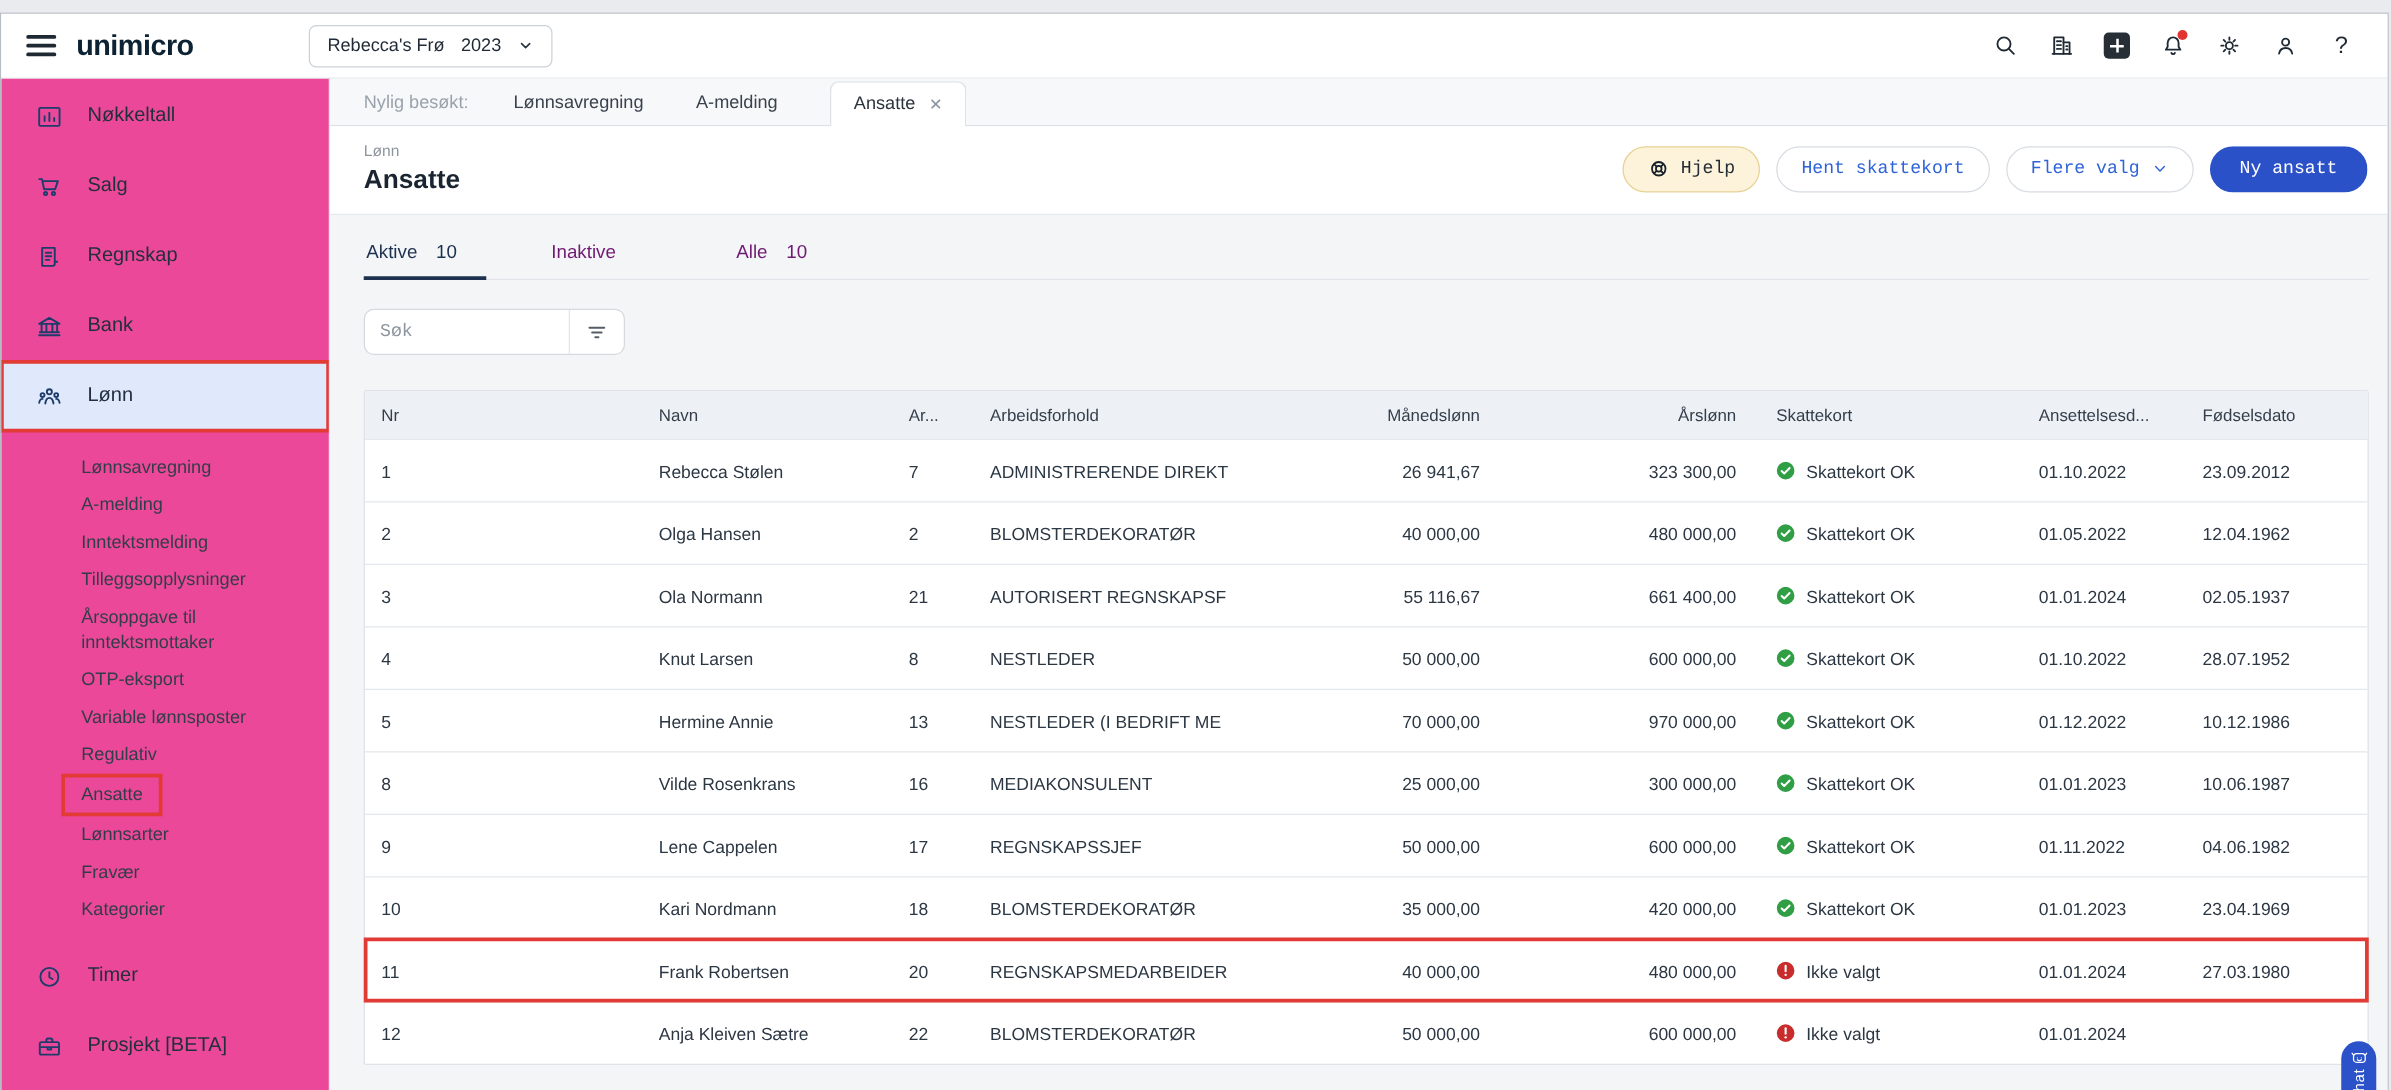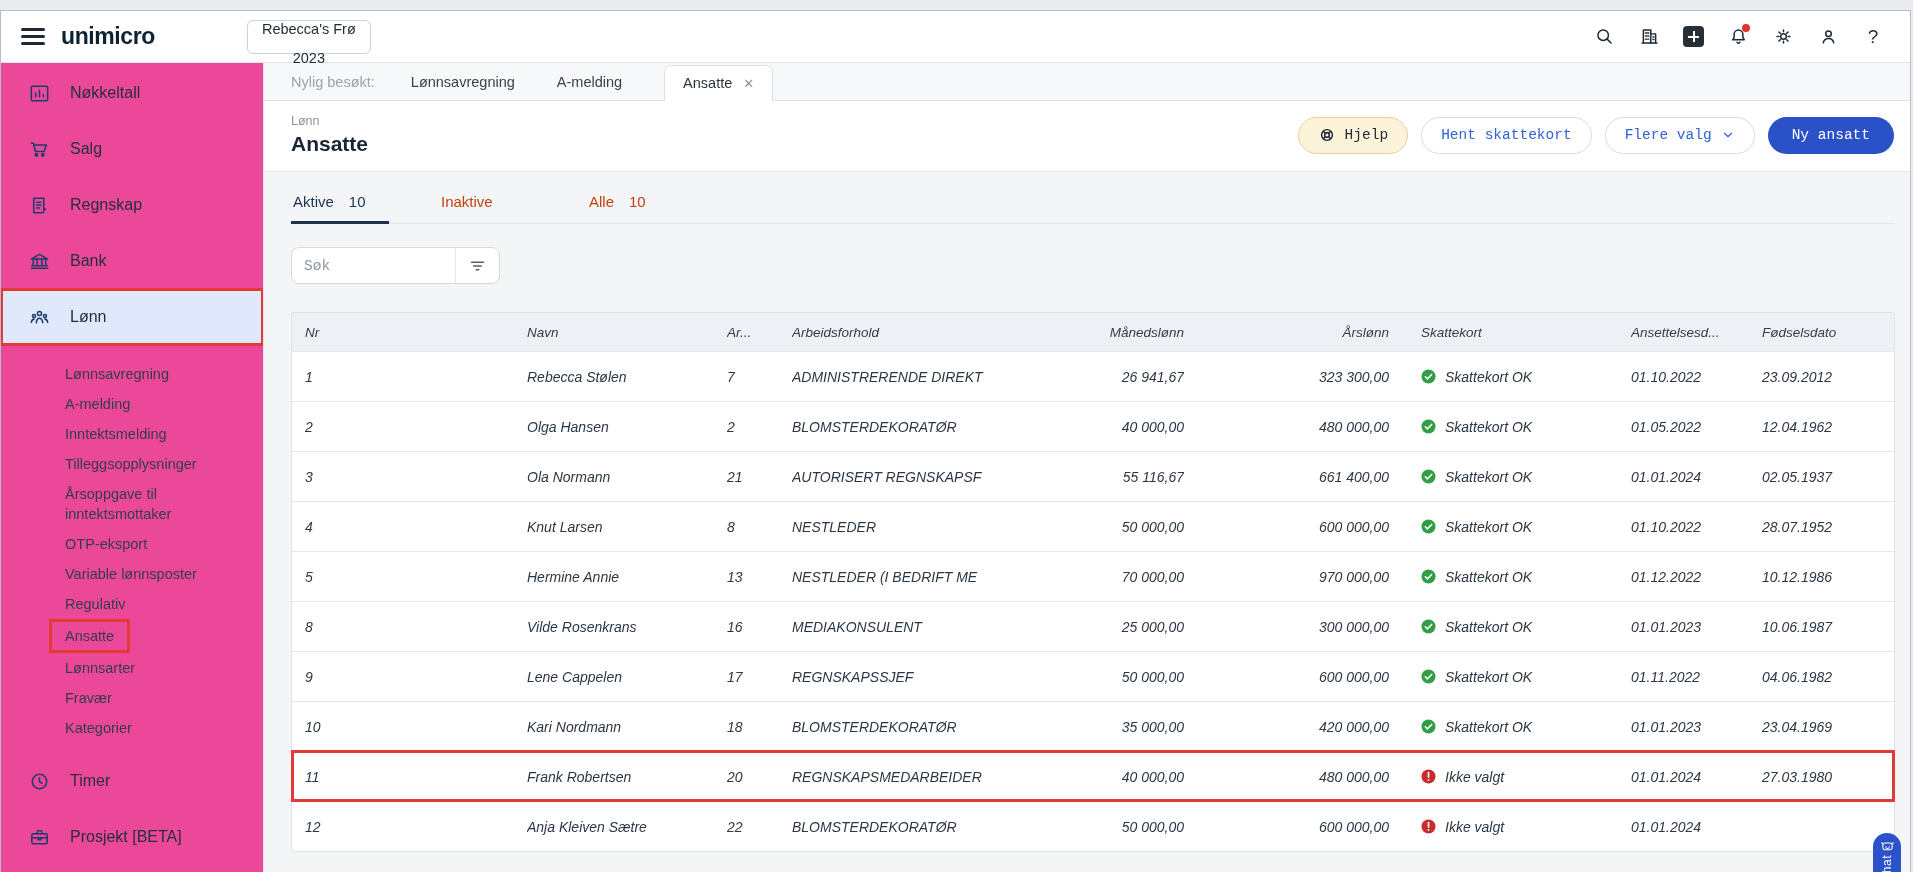--- a/index.html
+++ b/index.html
@@ -5,21 +5,21 @@
   * { box-sizing: border-box; margin: 0; padding: 0; }
   html,body { background:#e9ebee; }
   body { font-family:"Liberation Sans", sans-serif; }
   .window{ position:relative; width:1911px; height:870px; border:1px solid #b7bdc4; background:#fff; overflow:hidden;margin-top:10px; }
 
   
   .topbar{ height:52px; display:flex; align-items:center; padding:0 26px 0 20px; background:#fff; border-bottom:1px solid #e4e7ea; }
   .hamburger{ width:24px; height:17px; display:flex; flex-direction:column; justify-content:space-between; cursor:pointer; }
   .hamburger span{ display:block; height:3px; background:#1f2933; border-radius:2px; }
   .logo{ margin-left:16px; font-size:23px; font-weight:700; letter-spacing:-0.4px; color:#0d2334; }
-  .company-select{ margin-left:92px; height:34px; display:flex; align-items:center; gap:13px; padding:0 14px; border:1px solid #ccd2d9; border-radius:6px; font-size:14.5px; color:#1f2a36; cursor:pointer; background:#fff;flex-direction:column; }
+  .company-select{ margin-left:92px; height:34px; display:flex; align-items:center; gap:13px; padding:0 14px; border:1px solid #ccd2d9; border-radius:6px; font-size:14.5px; color:#1f2a36; cursor:pointer; background:#fff; }
   .topbar-icons{ margin-left:auto; display:flex; align-items:center; gap:23px; }
   .tico{ width:22px; height:22px; display:flex; align-items:center; justify-content:center; cursor:pointer; position:relative; color:#1f2933; }
   .tico svg{ stroke:#1f2933; fill:none; stroke-width:1.7; stroke-linecap:round; stroke-linejoin:round; }
   .plus-box{ width:21px; height:21px; background:#272e36; border-radius:4px; display:flex; align-items:center; justify-content:center; }
   .plus-box:before{ content:""; position:absolute; width:11px; height:2px; background:#fff; }
   .plus-box:after{ content:""; position:absolute; width:2px; height:11px; background:#fff; }
   .bell-dot{ position:absolute; top:-2px; right:-1px; width:8px; height:8px; border-radius:50%; background:#e2342e; }
   .help-q{ font-size:19px; font-weight:500; color:#1f2933; }
 
   
@@ -51,33 +51,33 @@
   .btn{ height:37px; border-radius:19px; display:flex; align-items:center; gap:9px; font-size:14.5px; font-weight:500; cursor:pointer; border:1px solid transparent; padding:0 19px;font-family:Liberation Mono, monospace; }
   .btn-help{ background:#fcf3da; border-color:#e7d195; color:#232c35; }
   .btn-help svg{ width:18px; height:18px; stroke:#15202b; fill:none; stroke-width:1.9; }
   .btn-outline{ background:#fff; border-color:#d8dde3; color:#2f63d8; }
   .btn-outline svg{ width:14px; height:14px; stroke:#2f63d8; fill:none; stroke-width:2; stroke-linecap:round; stroke-linejoin:round; }
   .btn-primary{ background:#2b51c8; color:#fff; padding:0 23px; }
 
   
   .content{ flex:1; padding:0 15px 0 27px; position:relative; min-width:0; }
   .view-tabs{ display:flex; padding-top:21px; border-bottom:1px solid #e1e5e9; }
-  .view-tab{ display:flex; gap:15px; font-size:15px; color:#c2410c; padding:0 2px 13px; margin-right:50px; min-width:98px; cursor:pointer; position:relative; }
+  .view-tab{ display:flex; gap:15px; font-size:15px; color:#701a75; padding:0 2px 13px; margin-right:50px; min-width:98px; cursor:pointer; position:relative; }
   .view-tab.active{ color:#1e3250; font-weight:500; }
   .view-tab.active:after{ content:""; position:absolute; left:0; right:0; bottom:-1px; height:3px; background:#1e3250; }
   .search-row{ margin-top:23px; }
   .search-box{ width:209px; height:37px; background:#fff; border:1px solid #d6dade; border-radius:8px; display:flex; align-items:center; overflow:hidden; }
   .search-box input{ flex:1; border:none; outline:none; padding:0 12px; font-size:14.5px; color:#b91c1c; font-family:Liberation Mono, monospace; min-width:0; }
   .search-box input::placeholder{ color:#8d959f; }
   .filter-btn{ width:44px; height:100%; border-left:1px solid #e2e6ea; display:flex; align-items:center; justify-content:center; cursor:pointer; }
   .filter-btn svg{ stroke:#555e68; stroke-width:1.8; stroke-linecap:round; }
 
   
   .table-card{ margin-top:28px; background:#fff; border:1px solid #dfe3e8; border-radius:2px; }
-  .trow, .thead{ display:grid; grid-template-columns:235px 200px 65px 292px 100px 205px 242px 131px 134px 1fr; align-items:center;font-style:italic; }
+  .trow, .thead{ display:grid; grid-template-columns:235px 200px 65px 292px 100px 205px 242px 131px 134px 1fr; align-items:center; }
   .thead{ height:38px; background:#edf0f4; font-size:13.5px; color:#333e4a; }
   .trow{ height:50px; border-top:1px solid #e4e8ec; font-size:14px; color:#2c3744; position:relative; cursor:pointer; }
   .trow.annotated-row{ outline:3px solid #e23b36; outline-offset:-2px; z-index:2; }
   .cell{ overflow:hidden; white-space:nowrap; }
   .c-nr{ padding-left:13px; }
   .c-mnd,.c-ars{ text-align:right; }
   .c-skatt{ padding-left:32px; display:flex; align-items:center; gap:9px; }
   .c-gear{ display:flex; justify-content:flex-end; padding-right:13px; }
   .c-gear svg{ stroke:#4a545f; fill:none; stroke-width:1.7; stroke-linecap:round; cursor:pointer; }
   .status-icon{ width:15px; height:15px; display:none; flex-shrink:0; }

